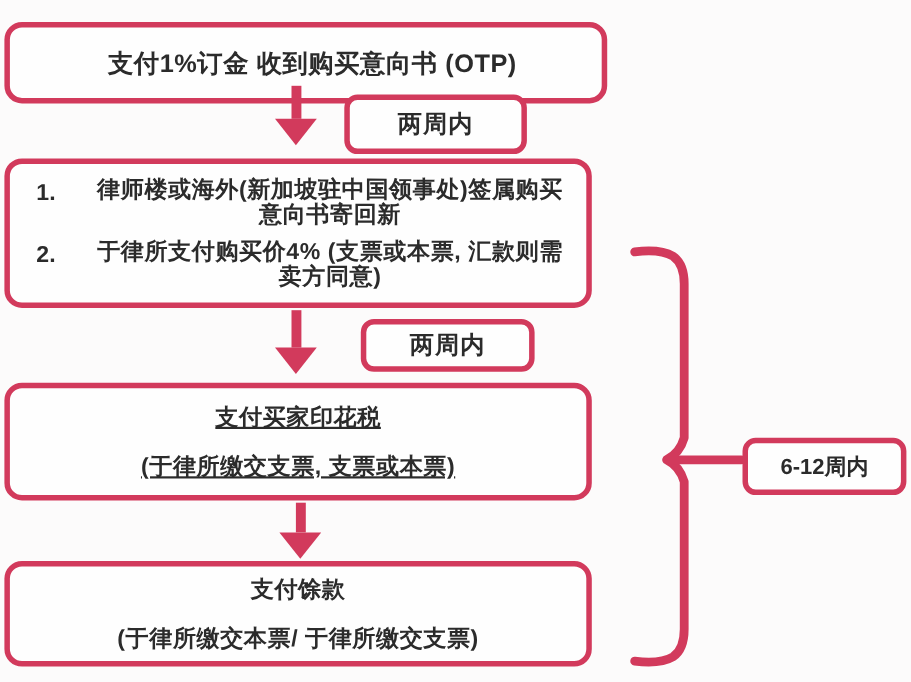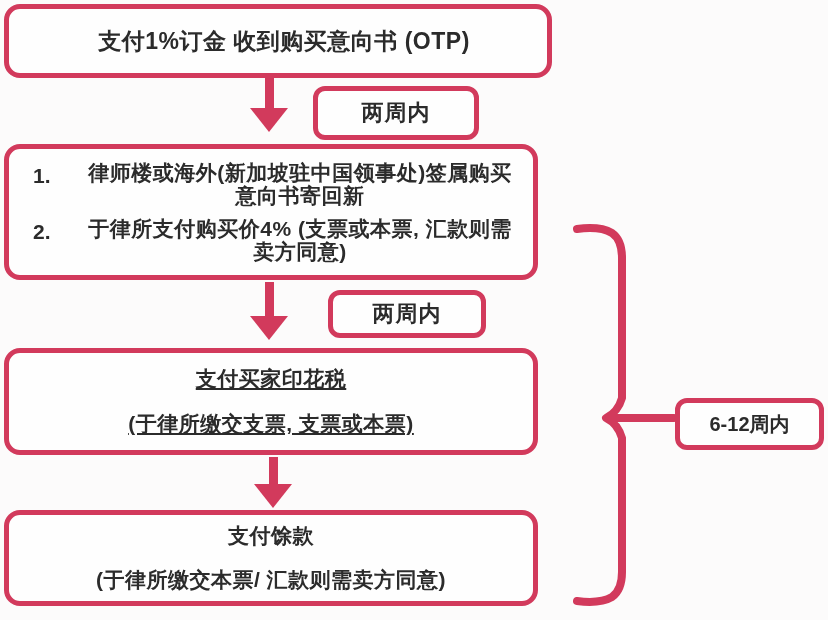--- a/index.html
+++ b/index.html
@@ -28,21 +28,21 @@
     position:absolute;
     background:#fefefe;
     border:5px solid var(--accent);
     border-radius:12px;
     box-sizing:border-box;
     display:flex;align-items:center;justify-content:center;
     font-size:22px;
     letter-spacing:1px;
   }
   
-  .step1{left:4px;top:4px;width:548px;height:74px;
+  .step1{left:4px;top:20px;width:548px;height:74px;
     display:flex;align-items:center;justify-content:center;
     font-size:23px;letter-spacing:0.5px;padding-left:12px;}
   
   .step2{left:4px;top:144px;width:534px;height:136px;
     display:flex;flex-direction:column;justify-content:center;
     gap:10px;padding:6px 14px 6px 8px;font-size:21px;}
   .list-item{display:flex;align-items:flex-start;}
   .list-num{width:64px;flex:0 0 64px;padding-left:16px;box-sizing:border-box;line-height:29px;}
   .list-text{flex:1;text-align:center;line-height:23px;letter-spacing:0.5px;}
   
@@ -111,21 +111,21 @@
     <span>(于律所缴交支票, 支票或本票)</span>
   </div>
 
   <div class="arrow arrow3">
     <div class="shaft"></div>
     <div class="head"></div>
   </div>
 
   <div class="box step4">
     <span>支付馀款</span>
-    <span>(于律所缴交本票/ 汇款则需卖方同意)</span>
+    <span>(于律所缴交本票/ 于律所缴交支票)</span>
   </div>
 
   <svg class="brace-svg" viewBox="570 215 110 395" aria-hidden="true">
     <path d="M 577 229
          Q 600 226 612 233
          Q 622 240 622 258
          L 622 398
          Q 618 412 606 418
          Q 618 424 622 438
          L 622 572

